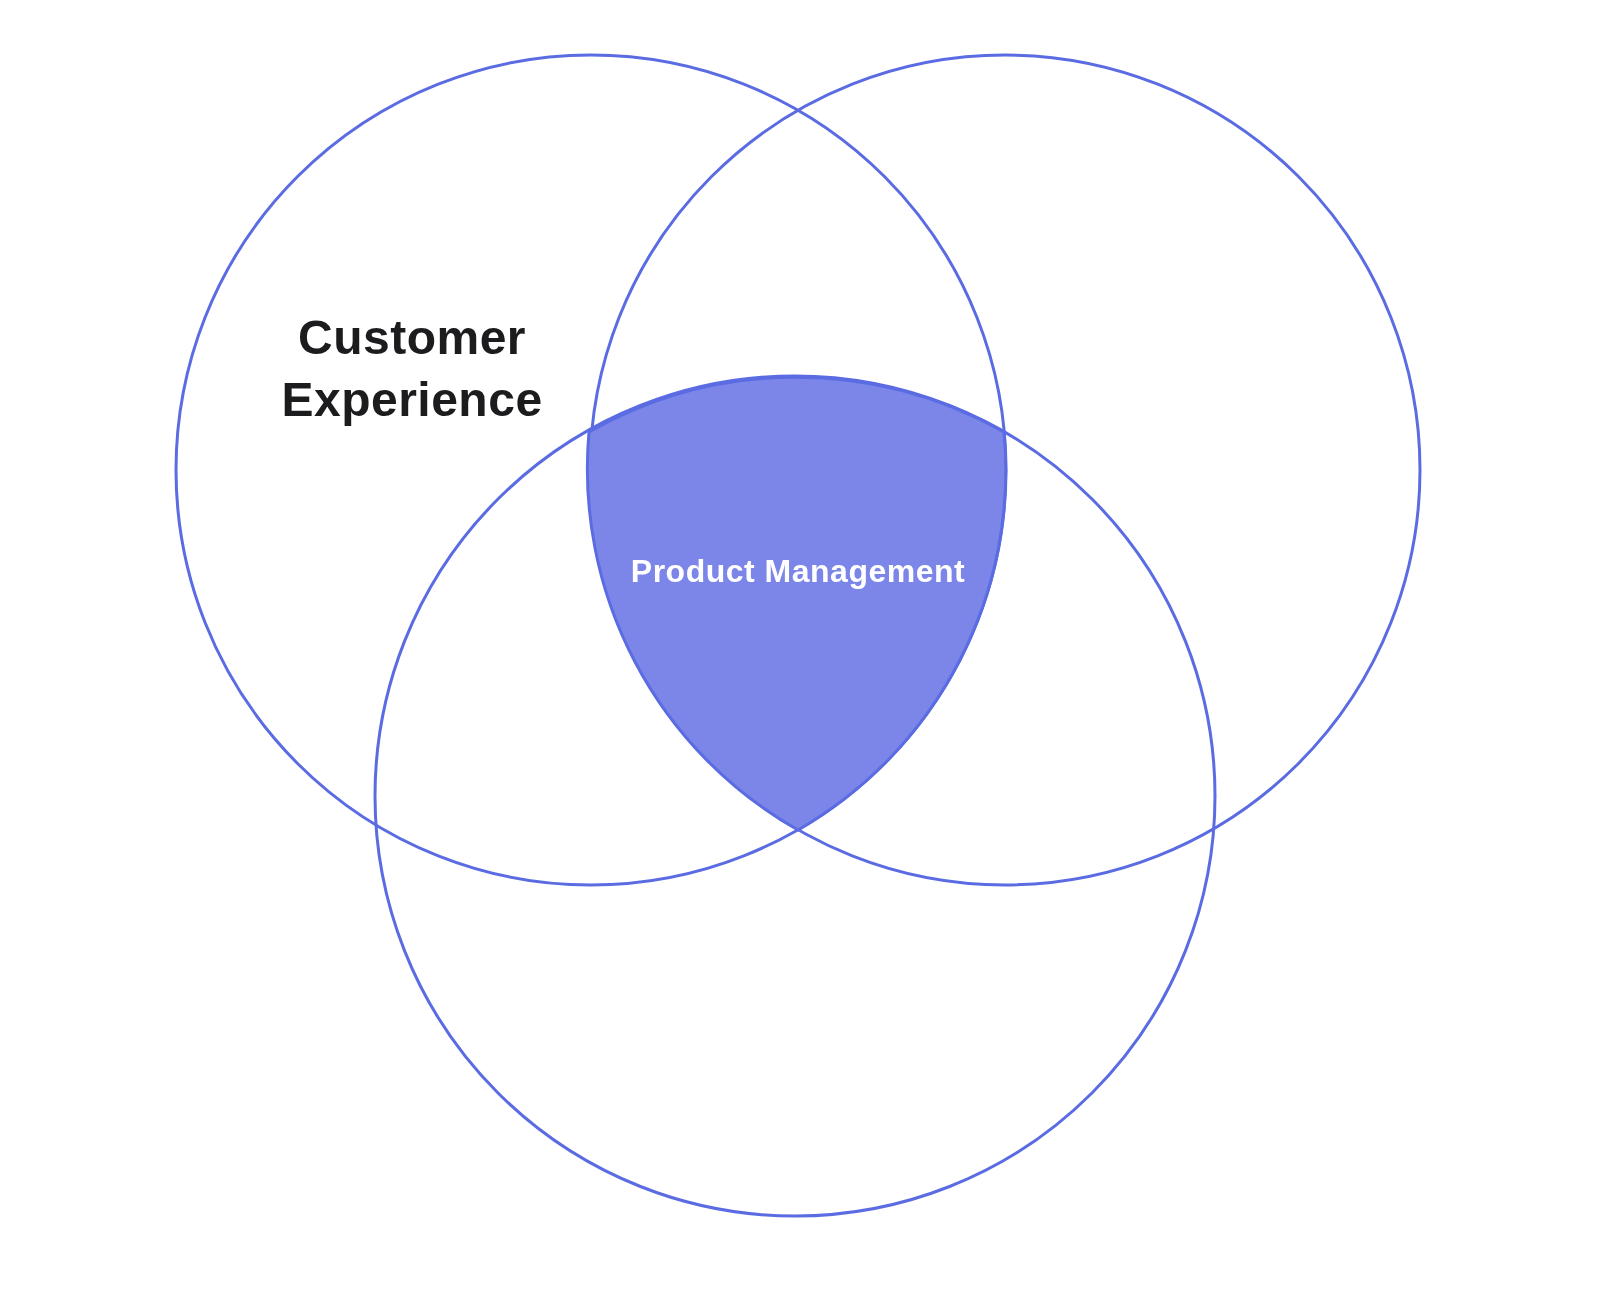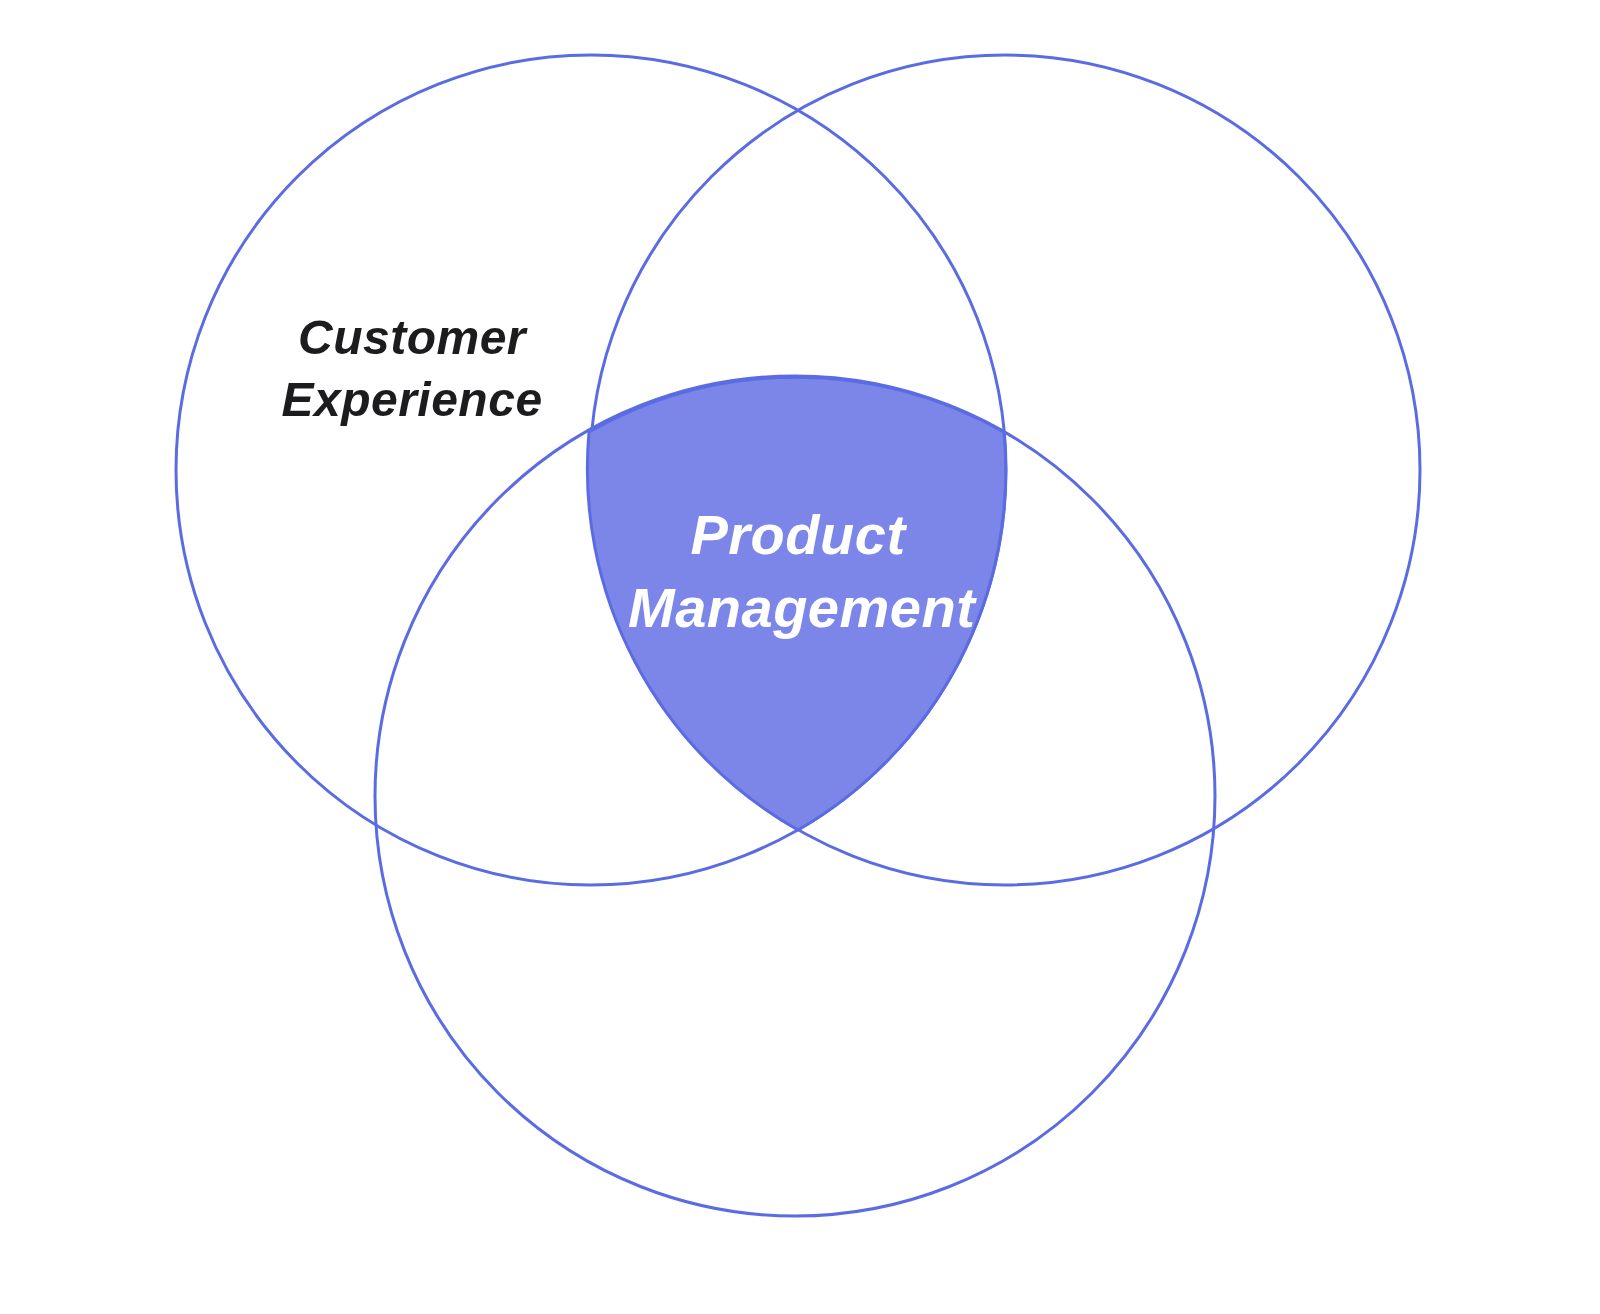--- a/index.html
+++ b/index.html
@@ -9,21 +9,20 @@
     }
     body {
       font-family: "Liberation Sans", sans-serif;
     }
     .stage {
       position: relative;
       width: 1432px;
       height: 1314px;
       background: var(--background, #ffffff);
       overflow: hidden;
-      font-style: italic;
     }
     .diagram-svg {
       position: absolute;
       left: 0;
       top: 0;
     }
     .venn-circle {
       fill: none;
       stroke: var(--circle-stroke, #5B6CE3);
       stroke-width: 3;
@@ -57,21 +56,21 @@
     .label-biz {
       left: 793px;
       top: 1025px;
       width: 320px;
     }
     .label-center {
       left: 798px;
       top: 572px;
       width: 340px;
       color: var(--center-text, #ffffff);
-      font-size: 56px;
+      font-size: 32px;
     }
   </style>
 </head>
 <body>
 
 <div class="stage">
 
   <svg class="diagram-svg" width="1600" height="1314" viewBox="0 0 1600 1314">
     <circle class="venn-circle" cx="591" cy="470" r="415"></circle>
     <circle class="venn-circle" cx="1005" cy="470" r="415"></circle>

